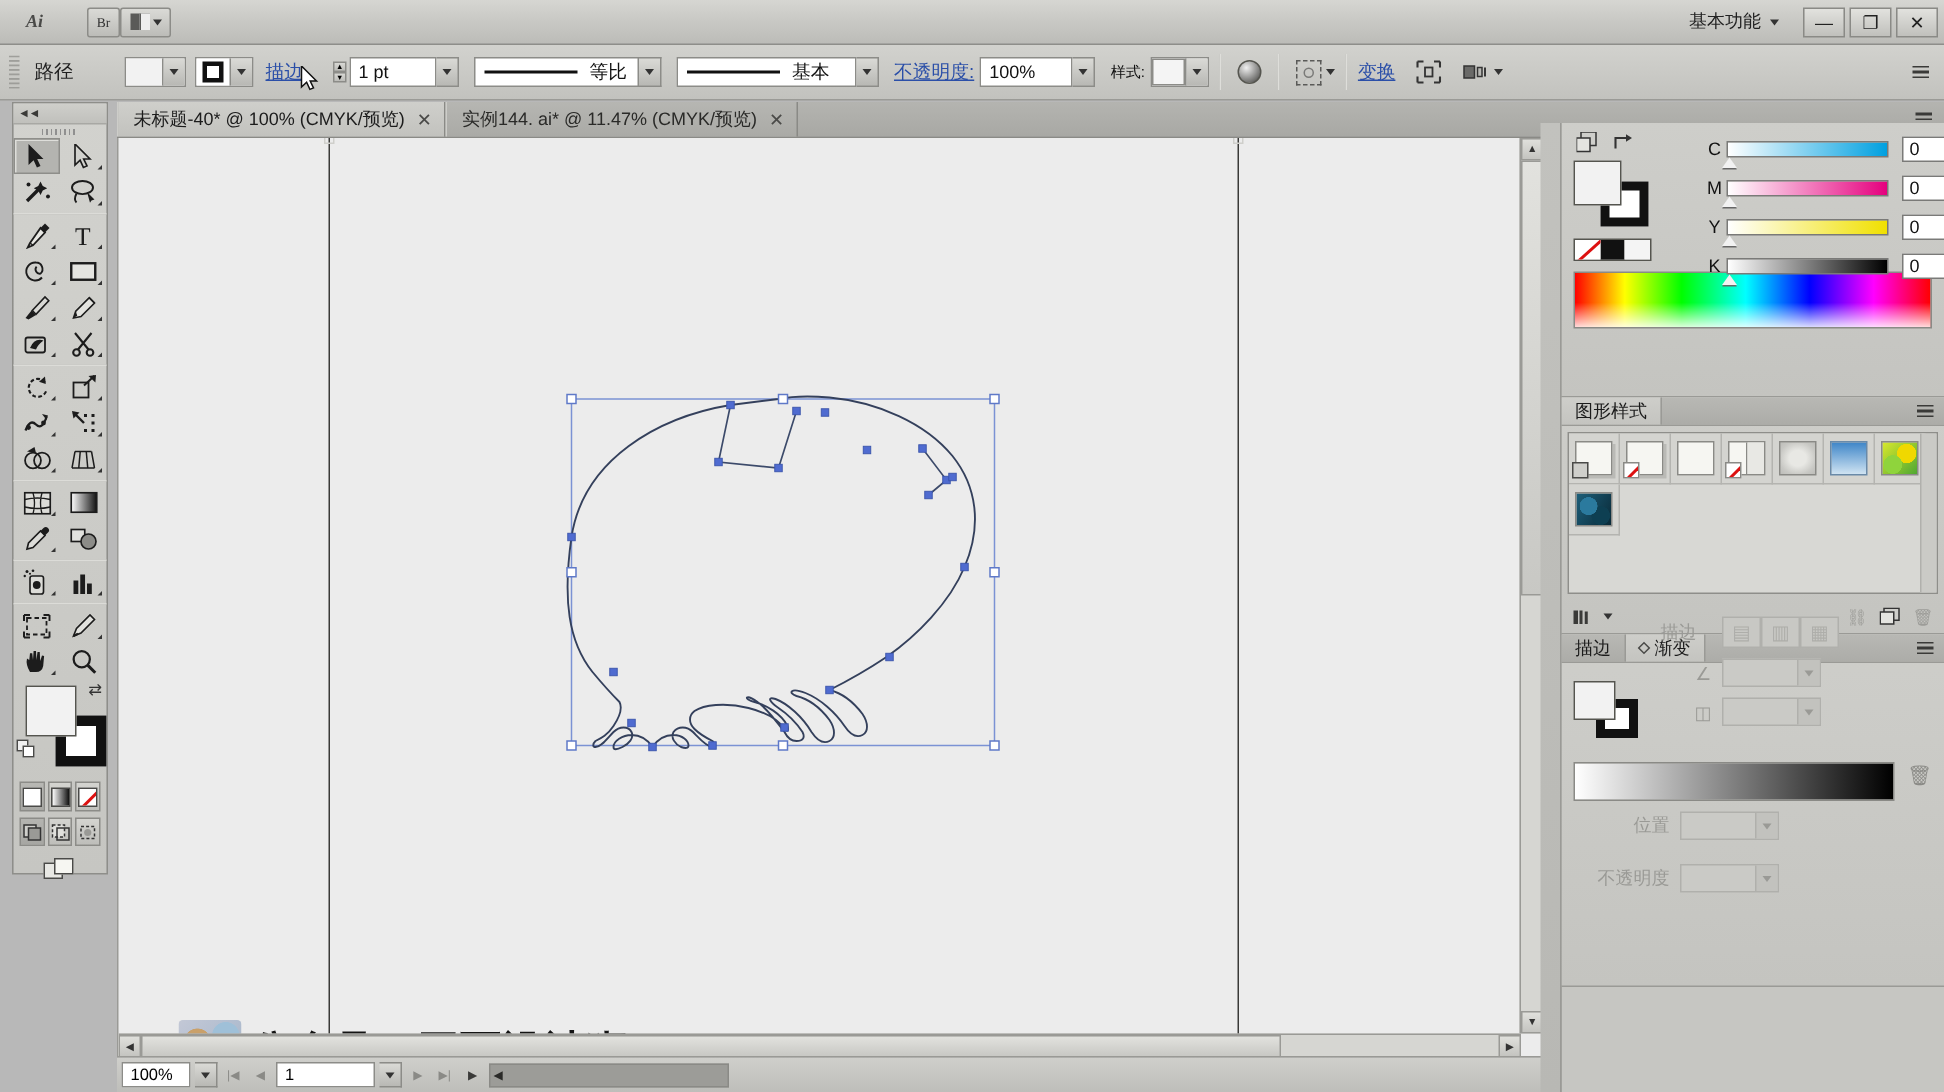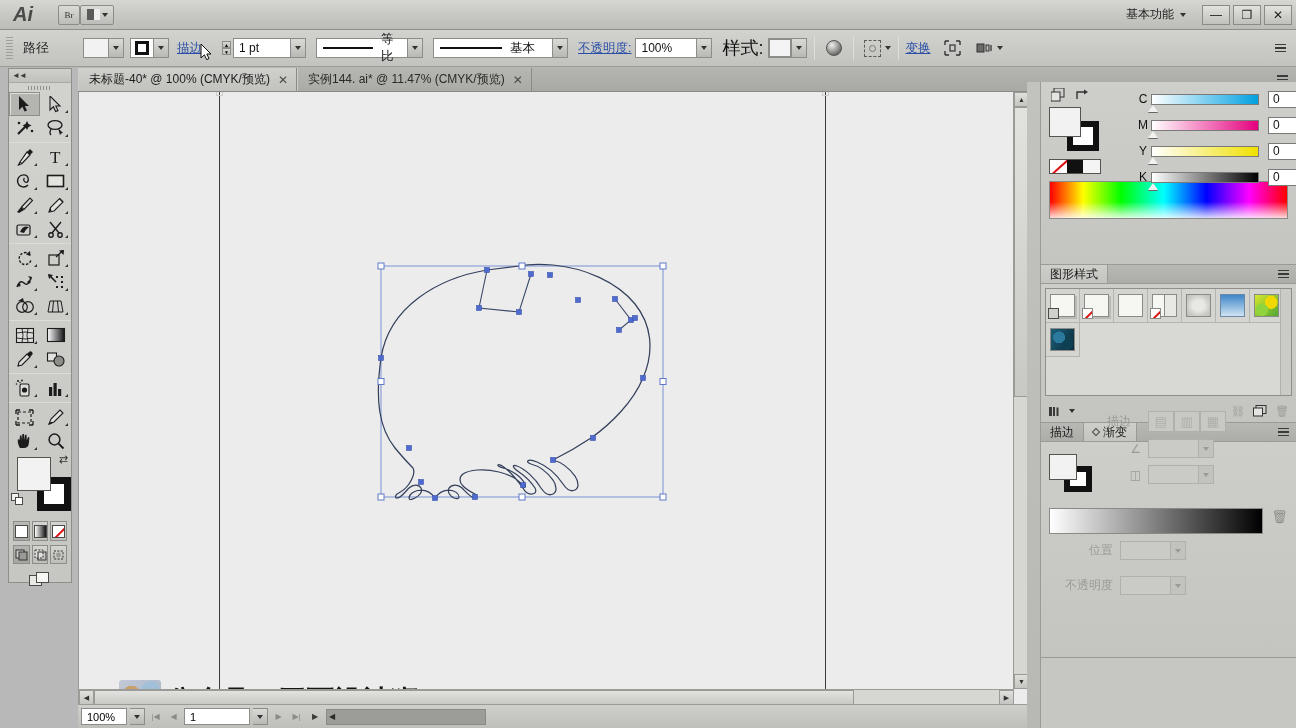--- a/index.html
+++ b/index.html
@@ -16,22 +16,22 @@
   
   .menubar {
     position: absolute; left: 0; top: 0; width: 1296px; height: 30px;
     background: linear-gradient(to bottom, #d6d6d2 0%, #c8c8c4 50%, #bcbcb8 100%);
     border-bottom: 1px solid #8e8e8a;
     display: flex; align-items: center;
   }
   .ai-logo {
     width: 38px; height: 17px; margin-left: 4px;
     display: flex; align-items: center; justify-content: center;
-    font-family: Liberation Sans, sans-serif;
-    font-weight: bold; font-size: 20px; color: #4a4a48;
+    font-family: Liberation Serif, serif;
+    font-weight: bold; font-size: 12px; color: #4a4a48;
     font-style: italic;
   }
   .menu-items { display: flex; align-items: center; margin-left: 6px; }
   .menu-item {
     padding: 4px 9px; font-size: 12.5px; color: #1c1c1c; white-space: nowrap;
     cursor: default;
   }
   .mb-right { margin-left: auto; display: flex; align-items: center; gap: 4px; padding-right: 4px; }
   .btn-br {
     width: 22px; height: 20px; border: 1px solid #8c8c88; border-radius: 2px;
@@ -370,21 +370,21 @@
           <span style="font-size:5px">▼</span>
         </div>
     </div>
     <div class="numfield" style="width:58px">1 pt</div>
     <div class="ddbtn">
         <span class="carat"></span>
       </div>
 
     <div style="width:10px"></div>
     <div class="combo">
-      <div class="combo-body" style="width:92px">
+      <div class="combo-body" style="width:110px">
         <span class="line-sample"></span>
         <span class="combo-txt">等比</span>
       </div>
       <div class="ddbtn">
           <span class="carat"></span>
         </div>
     </div>
 
     <div style="width:10px"></div>
     <div class="combo">
@@ -399,21 +399,21 @@
 
     <div style="width:10px"></div>
     <span class="link-blue">不透明度:</span>
     <div style="width:4px"></div>
     <div class="numfield" style="width:62px">100%</div>
     <div class="ddbtn">
         <span class="carat"></span>
       </div>
 
     <div style="width:10px"></div>
-    <span style="font-size:18px;color:#111">样式:</span>
+    <span style="font-size:10px;color:#111">样式:</span>
     <div style="width:4px"></div>
     <div class="swatchbox">
       <div class="tiny-sw"></div>
       <div class="sw-drop">
           <span class="carat"></span>
         </div>
     </div>
 
     <div class="sep"></div>
     <div class="icon-btn">

